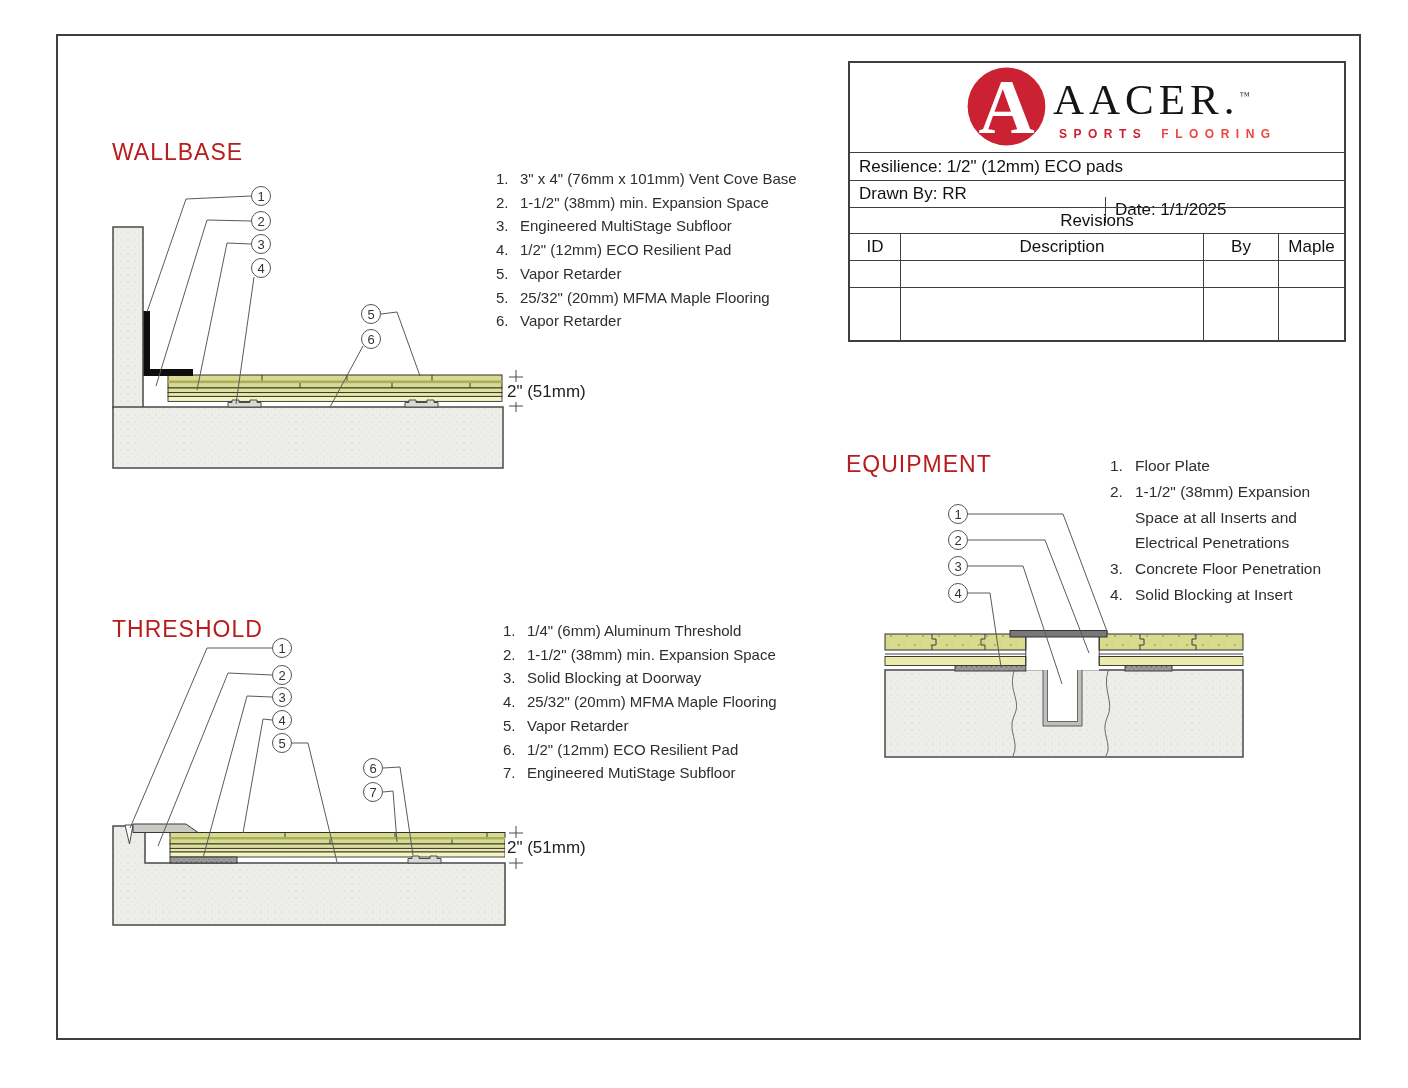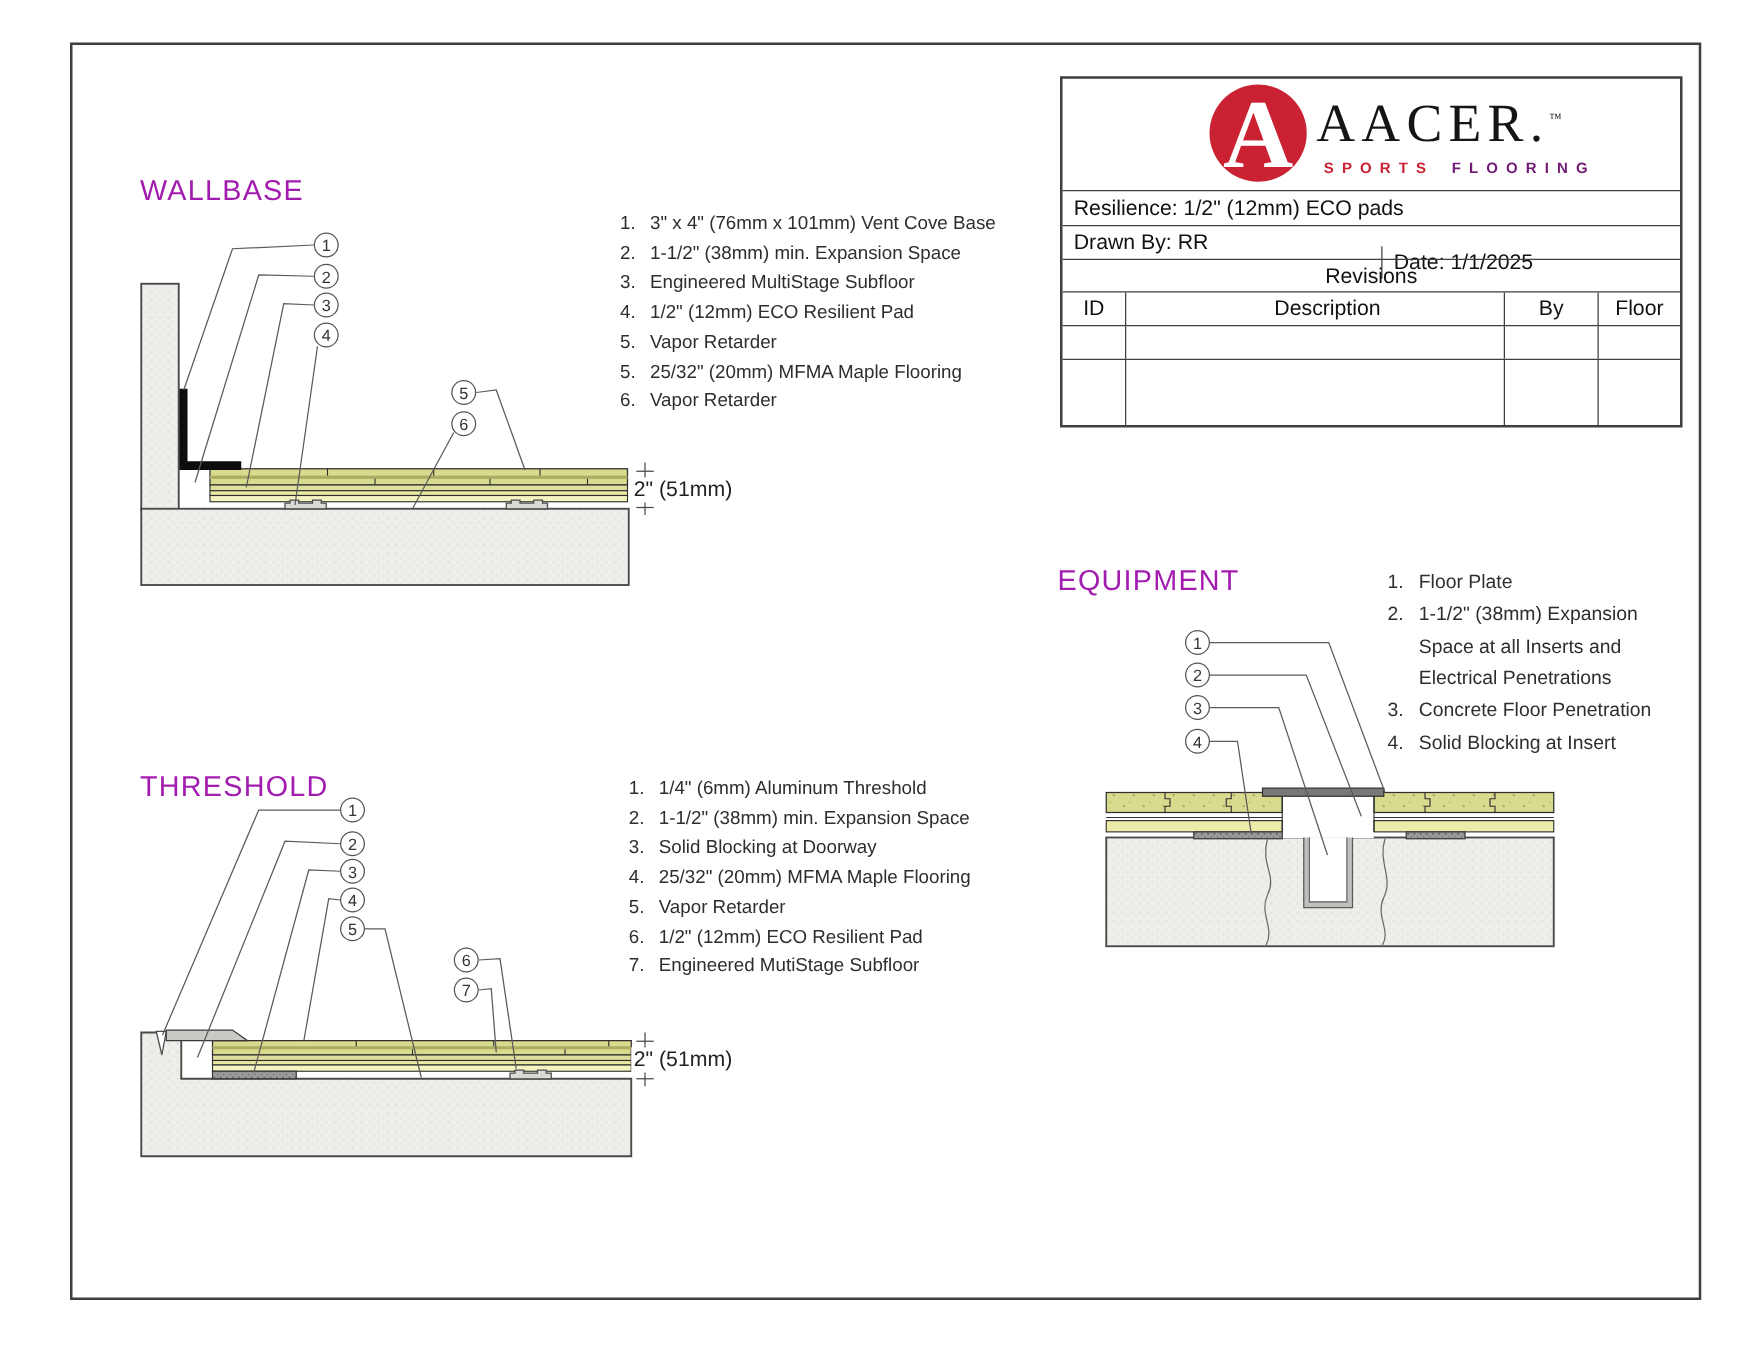--- a/index.html
+++ b/index.html
@@ -2,21 +2,21 @@
 <html><head>
 <meta charset="utf-8">
 <style>
   html,body{margin:0;padding:0;background:#ffffff;}
   .sheet{position:relative;width:1408px;height:1088px;background:#fff;overflow:hidden;
          font-family:"Liberation Sans",sans-serif;color:#222;}
   .frame{position:absolute;left:56px;top:34px;width:1305px;height:1006px;
          border:2.5px solid #3f3f3f;box-sizing:border-box;}
   .overlay{position:absolute;left:0;top:0;width:1408px;height:1088px;}
 
-  .sec-title{position:absolute;font-size:23px;color:#a21caf;letter-spacing:1px;}
+  .sec-title{position:absolute;font-size:23px;color:#b91c1c;letter-spacing:1px;}
 
   .legend{position:absolute;font-size:15px;color:#2e2e2e;}
   .legend .lrow{display:flex;line-height:23.7px;white-space:nowrap;}
   .legend .lnum{width:24px;flex:0 0 24px;}
   .legend.eq .lrow{line-height:25.8px;font-size:15.5px;}
   .legend.eq .lnum{width:25px;flex:0 0 25px;}
 
   .callout{position:absolute;width:20px;height:20px;box-sizing:border-box;
            border:1.3px solid #555;border-radius:50%;background:#fff;
            font-size:13px;color:#333;display:flex;align-items:center;justify-content:center;z-index:5;}
@@ -43,21 +43,21 @@
   .tb-empty{flex:1 0 auto;}
 
   
   .emblem{position:absolute;left:116px;top:3px;width:81px;height:81px;}
   .brand-name{position:absolute;left:203px;top:12px;font-family:"Liberation Serif",serif;
               font-size:43px;letter-spacing:5px;color:#151515;white-space:nowrap;}
   .brand-name sup{font-size:10px;letter-spacing:0;}
   .brand-tag{position:absolute;left:209px;top:64px;font-size:12px;font-weight:bold;
              letter-spacing:6.5px;white-space:nowrap;}
   .tag-red{color:#cb2233;margin-right:14px;}
-  .tag-gray{color:#701a75;}
+  .tag-gray{color:#ef4444;}
 </style>
 </head>
 <body>
 
 <div class="sheet">
   <div class="frame"></div>
 
   <svg class="overlay" viewBox="0 0 1408 1088">
     <defs>
       <pattern id="conc" width="7" height="7" patternUnits="userSpaceOnUse">
@@ -327,21 +327,21 @@
     <div class="tb-row tb-text">Resilience: 1/2" (12mm) ECO pads</div>
     <div class="tb-row tb-split">
       <div class="cell-a">Drawn By: RR</div>
       <div class="cell-b">Date: 1/1/2025</div>
     </div>
     <div class="tb-row tb-center">Revisions</div>
     <div class="tb-row tb-cols">
       <div class="c c-id">ID</div>
       <div class="c c-desc">Description</div>
       <div class="c c-by">By</div>
-      <div class="c c-date">Floor</div>
+      <div class="c c-date">Maple</div>
     </div>
     <div class="tb-row tb-cols">
       <div class="c c-id"></div>
       <div class="c c-desc"></div>
       <div class="c c-by"></div>
       <div class="c c-date"></div>
     </div>
     <div class="tb-row tb-cols tb-empty">
       <div class="c c-id"></div>
       <div class="c c-desc"></div>

